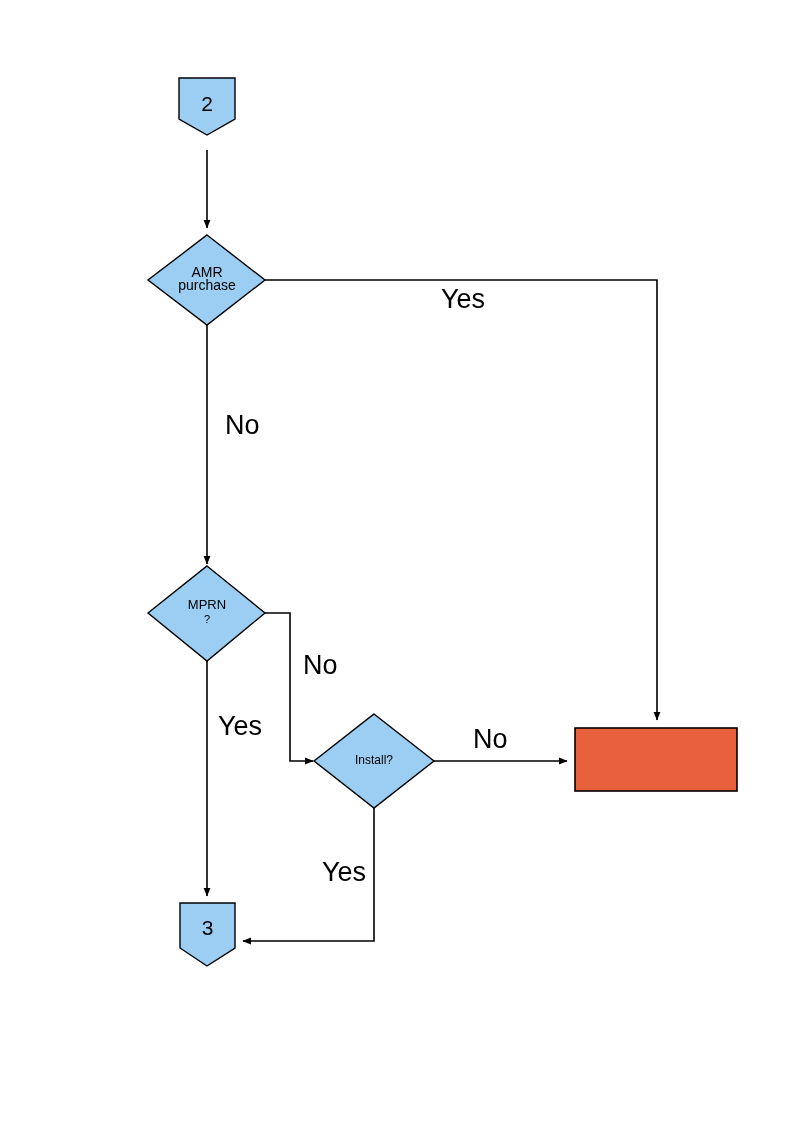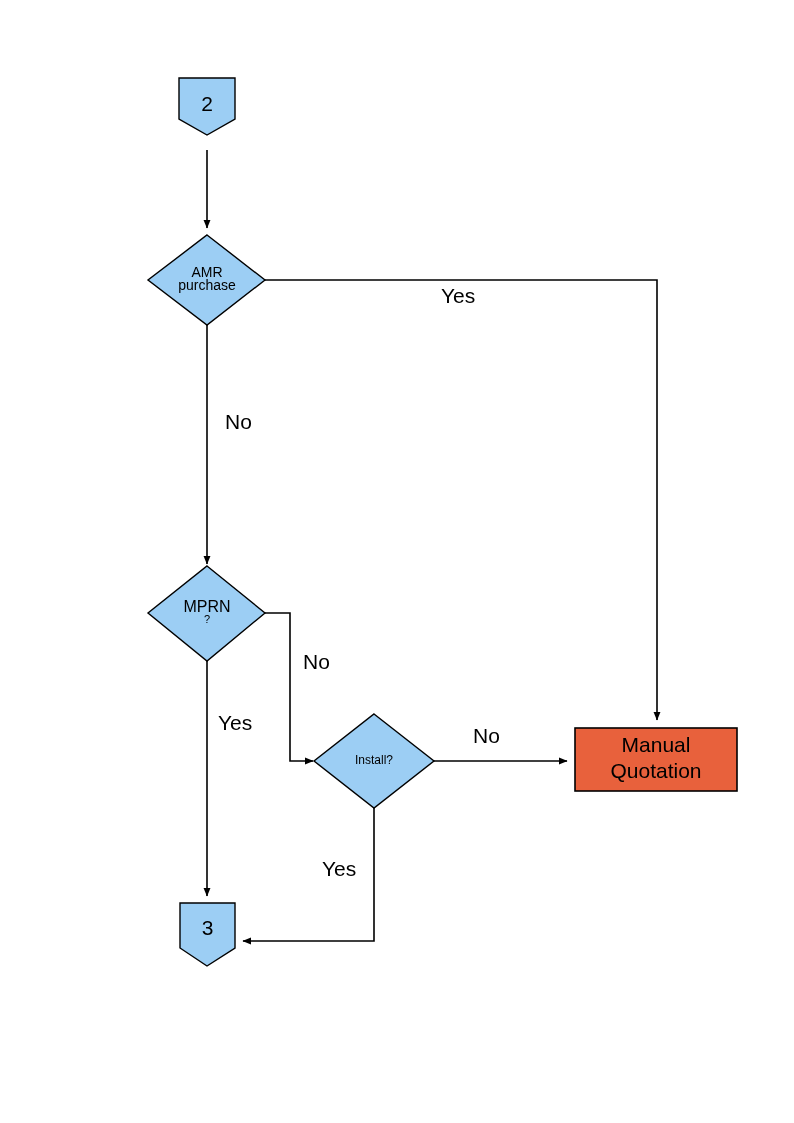--- a/index.html
+++ b/index.html
@@ -30,21 +30,21 @@
     position: absolute;
     text-align: center;
     color: #000000;
     line-height: 1.12;
     pointer-events: none;
     white-space: pre;
   }
   .edge-label {
     position: absolute;
     color: #000000;
-    font-size: 21px;
+    font-size: 27px;
     white-space: pre;
   }
 </style>
 </head>
 <body>
 
 <div id="flowchart-canvas">
 
   <svg id="flow-svg" viewBox="0 0 794 1123">
     <defs>
@@ -121,27 +121,25 @@
     <g>
       <path d="M180,903 L235,903 L235,948 L207,966 L180,948 Z" fill="#9CCEF4" stroke="#000000" stroke-width="1.4"></path>
     </g>
   </svg>
 
   <div class="node-text" style="left:179px; top:92px; width:56px; font-size:21px;">2</div>
 
   <div class="node-text" style="left:148px; top:265px; width:118px; font-size:14px;">AMR</div>
   <div class="node-text" style="left:148px; top:278px; width:118px; font-size:14px;">purchase</div>
 
-  <div class="node-text" style="left:148px; top:598px; width:118px; font-size:16px;">MPRN</div>
+  <div class="node-text" style="left:148px; top:598px; width:118px; font-size:13px;">MPRN</div>
   <div class="node-text" style="left:148px; top:613px; width:118px; font-size:11px;">?</div>
 
   <div class="node-text" style="left:314px; top:754px; width:120px; font-size:12px;text-align:center;">Install?</div>
 
-  <div class="node-text" style="left:575px; top:733px; width:162px; font-size:21px;">Manual</div>
-  <div class="node-text" style="left:575px; top:759px; width:162px; font-size:21px;">Quotation</div>
 
   <div class="node-text" style="left:180px; top:916px; width:55px; font-size:21px;">3</div>
 
   <div class="edge-label" style="left:441px; top:284px;">Yes</div>
 
   <div class="edge-label" style="left:225px; top:410px;">No</div>
 
   <div class="edge-label" style="left:303px; top:650px;">No</div>
 
   <div class="edge-label" style="left:218px; top:711px;">Yes</div>

